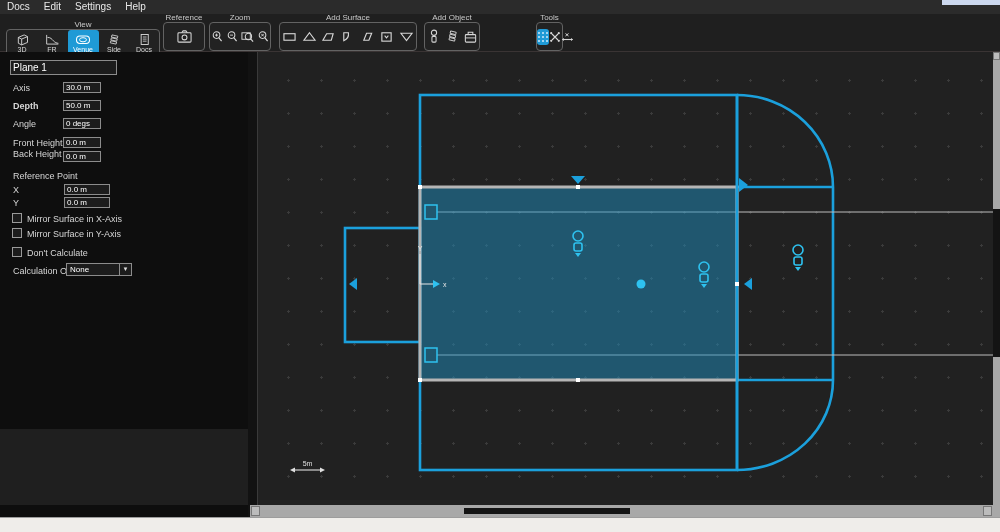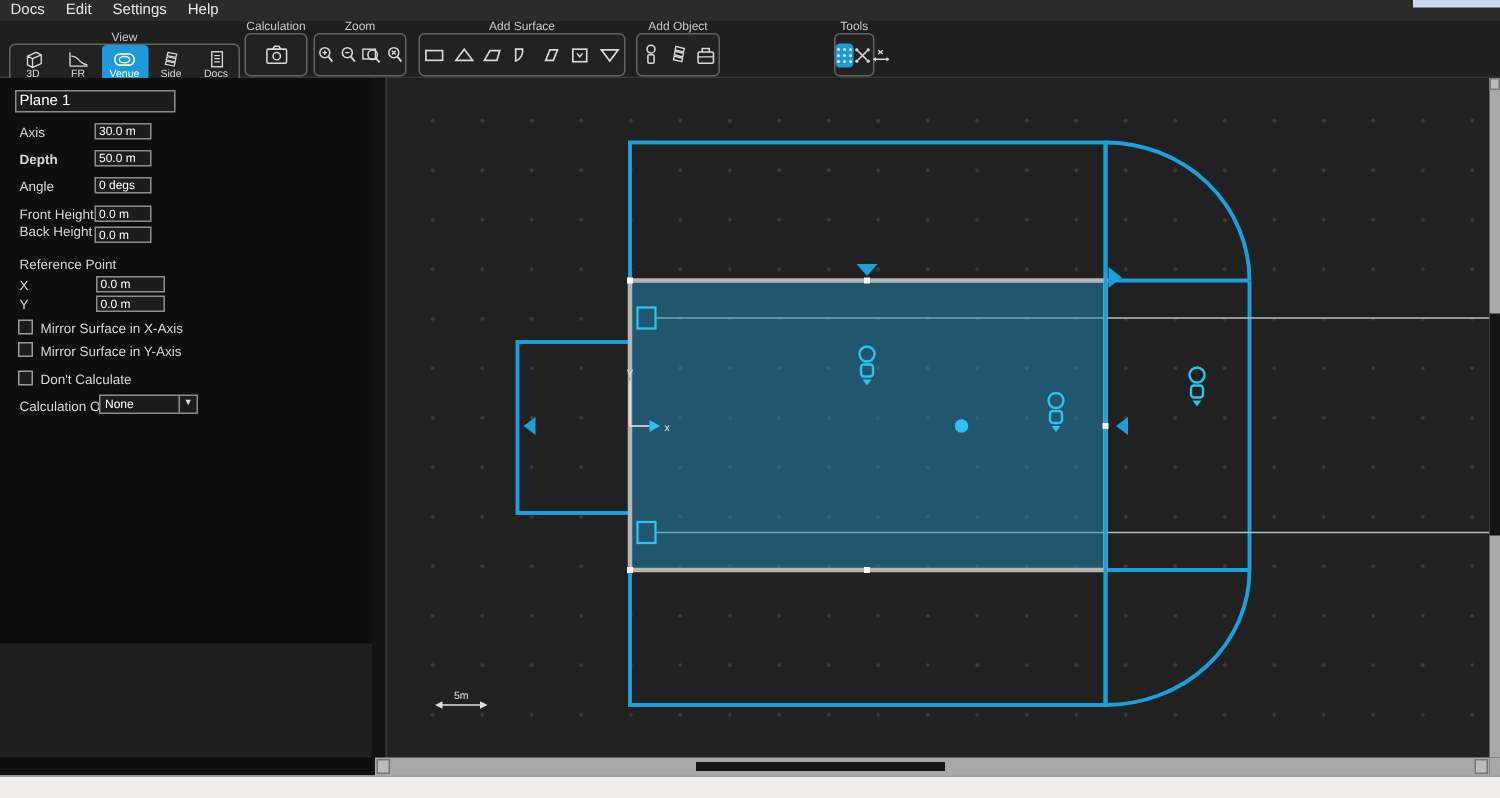--- a/index.html
+++ b/index.html
@@ -107,21 +107,21 @@
                 <rect x="5" y="1.5" width="8.5" height="12" stroke="#d8d8d8" stroke-width="1.1" fill="none"></rect>
                 <path d="M7 4.5 H11.5 M7 7 H11.5 M7 9.5 H11.5" stroke="#d8d8d8" stroke-width="1"></path>
               </svg>
           </span>
           <span class="lbl">Docs</span>
         </div>
       </div>
     </div>
 
     <div class="tgroup" style="left:163px; width:42px;">
-      <div class="tcaption">Calculation</div>
+      <div class="tcaption">Reference</div>
       <div class="tbox" style="height:29px;">
         <div class="tbtn" style="width:26px;height:24px;">
           <span class="ticon">
             <svg width="17" height="15" viewBox="0 0 18 16">
                 <rect x="2" y="4" width="14" height="10" rx="1" stroke="#d8d8d8" stroke-width="1.1" fill="none"></rect>
                 <path d="M6 4 L7.5 2 H10.5 L12 4" stroke="#d8d8d8" stroke-width="1.1" fill="none"></path>
                 <circle cx="9" cy="9" r="2.6" stroke="#d8d8d8" stroke-width="1.1" fill="none"></circle>
               </svg>
           </span>
         </div>
@@ -251,21 +251,21 @@
             <svg width="15" height="15" viewBox="0 0 16 16">
                 <rect x="2.5" y="6" width="11" height="8" rx="1" stroke="#d8d8d8" stroke-width="1.1" fill="none"></rect>
                 <path d="M5.5 6 V3.5 H10.5 V6" stroke="#d8d8d8" stroke-width="1.1" fill="none"></path>
                 <path d="M2.5 9.5 H13.5" stroke="#d8d8d8" stroke-width="1"></path>
               </svg>
           </span>
         </div>
       </div>
     </div>
 
-    <div class="tgroup" style="left:520px; width:63px;padding-left:36px;">
+    <div class="tgroup" style="left:500px; width:63px;padding-left:36px;">
       <div class="tcaption">Tools</div>
       <div class="tbox" style="height:29px;">
         <div class="tbtn active" style="width:16px;height:16px;">
           <span class="ticon">
             <svg width="12" height="12" viewBox="0 0 12 12">
                 <g fill="#cfe9fa">
                   <circle cx="2" cy="2" r="1"></circle>
                   <circle cx="6" cy="2" r="1"></circle>
                   <circle cx="10" cy="2" r="1"></circle>
                   <circle cx="2" cy="6" r="1"></circle>

